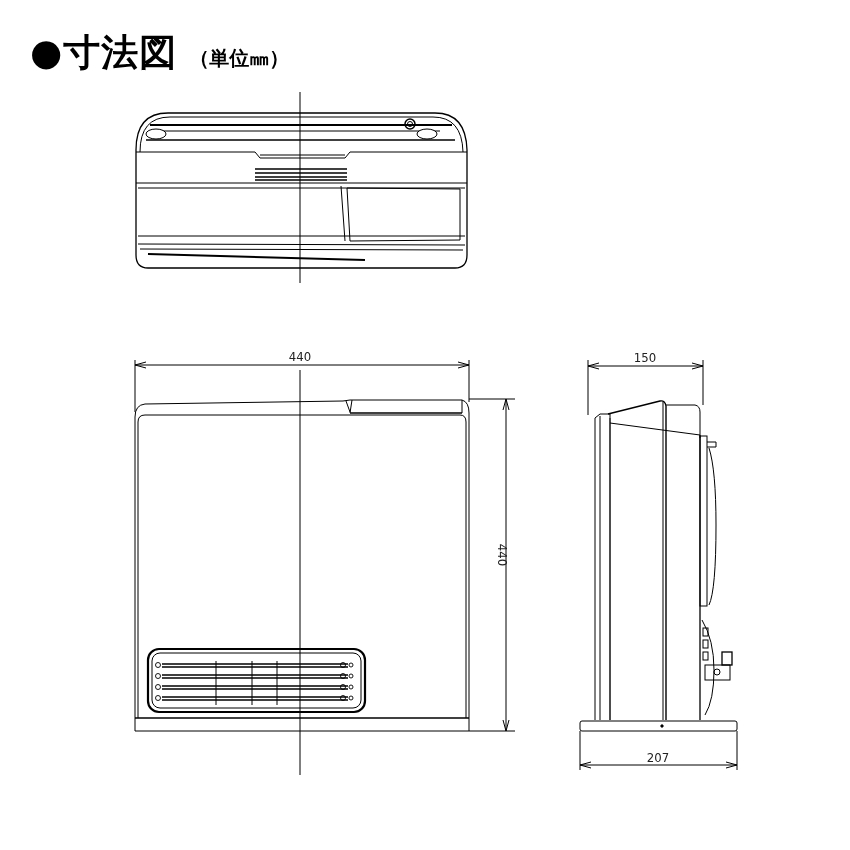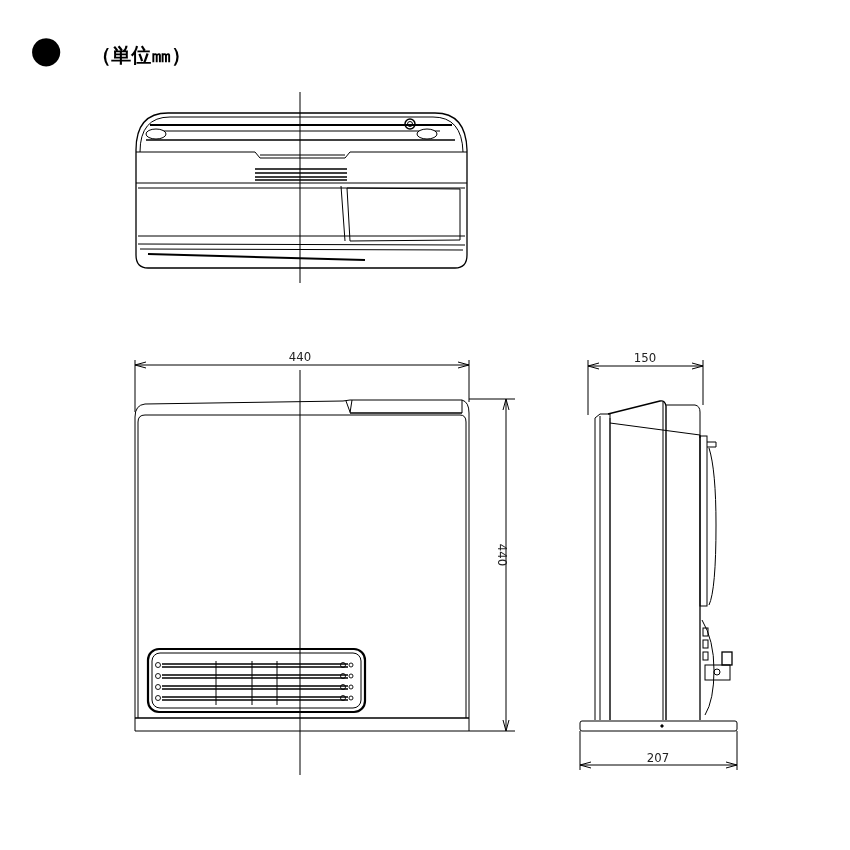--- a/index.html
+++ b/index.html
@@ -1,27 +1,28 @@
 <!DOCTYPE html>
 <html><head>
 <meta charset="utf-8">
 <style>
   html, body { margin: 0; padding: 0; background: #ffffff; }
   body { width: 850px; height: 850px; position: relative; overflow: hidden; font-family: "DejaVu Sans", sans-serif; }
   .title { position: absolute; left: 30px; top: 28px; display: flex; align-items: baseline; color: #000; }
   .title .main { font-size: 37px; font-weight: bold; letter-spacing: 1px; }
-  .title .unit { font-size: 20px; font-weight: bold; margin-left: 28px; }
+  .title .unit { font-size: 20px; font-weight: bold; margin-left: 12px; }
   svg.drawing { position: absolute; left: 0; top: 0; }
   .dim { font-family: "DejaVu Sans Condensed", "DejaVu Sans", sans-serif; font-size: 13px; fill: #222; }
 </style>
 </head>
 <body>
 
 <div class="title">
   <span class="main">●</span>
+  <span class="main">寸法図</span>
   <span class="unit">（単位㎜）</span>
 </div>
 
 <svg class="drawing" width="850" height="850" viewBox="0 0 850 850" xmlns="http://www.w3.org/2000/svg">
 
   <g fill="none" stroke="#000" stroke-width="1">
 
     <path d="M136,150 Q136,113 168,113 L435,113 Q466,113 467,150 L467,255 Q467,268 455,268 L148,268 Q136,268 136,255 Z" stroke-width="1.3"></path>
     <path d="M140,152 Q140,117 170,117 L433,117 Q462,117 463,152"></path>
 

